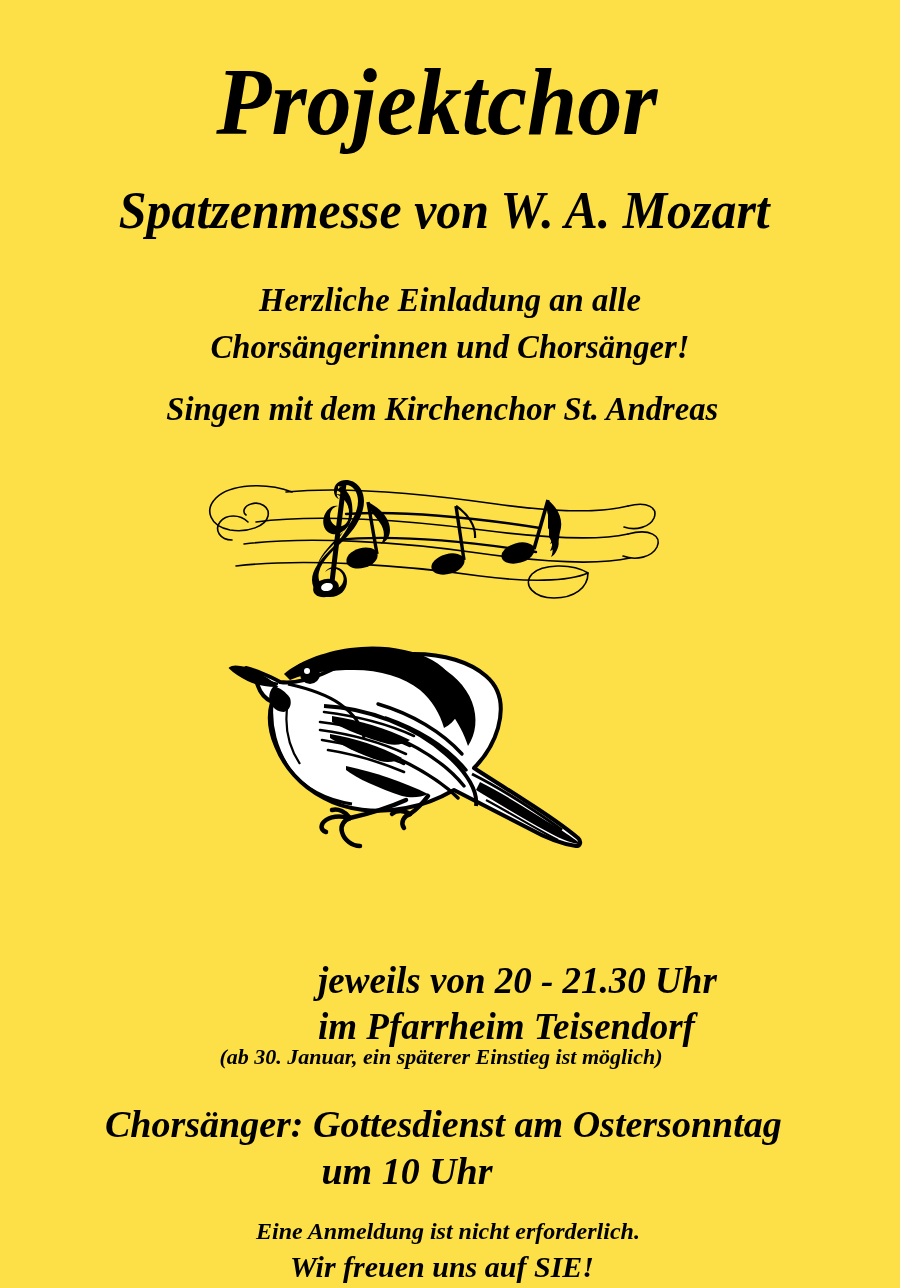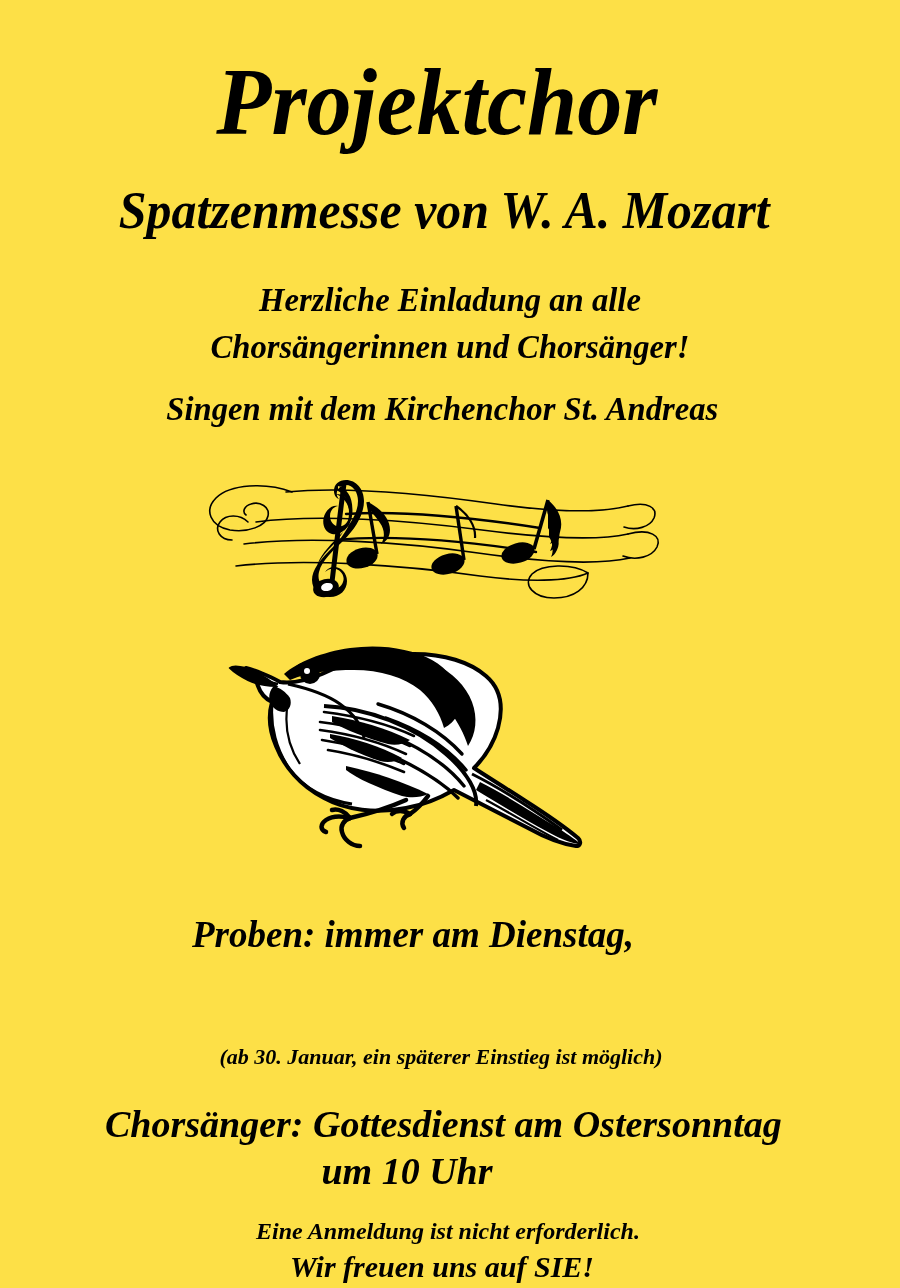--- a/index.html
+++ b/index.html
@@ -356,23 +356,24 @@
         <path d="M122,188 C116,190 112,196 114,202 C116,210 124,216 132,216"></path>
         <path d="M122,188 C114,186 104,186 98,190 C92,194 92,200 98,202"></path>
         <path d="M122,188 C118,182 110,178 104,180"></path>
         <path d="M200,166 C194,174 188,180 182,184"></path>
         <path d="M182,184 C176,186 172,192 176,198"></path>
         <path d="M182,184 C176,180 168,180 164,184"></path>
       </g>
     </svg>
   </div>
 
-  <div class="line reh" id="reh1">Proben: immer am Dienstag,</div>
-
-
+
+  <div class="line reh" id="reh2">jeweils von 20 - 21.30 Uhr</div>
+
+  <div class="line reh" id="reh3">im Pfarrheim Teisendorf</div>
 
   <div class="line" id="reh-note">(ab 30. Januar, ein späterer Einstieg ist möglich)</div>
 
   <div class="line" id="perf1">Chorsänger: Gottesdienst am Ostersonntag</div>
 
   <div class="line" id="perf2">um 10 Uhr</div>
 
   <div class="line" id="close1">Eine Anmeldung ist nicht erforderlich.</div>
 
   <div class="line" id="close2">Wir freuen uns auf SIE!</div>

